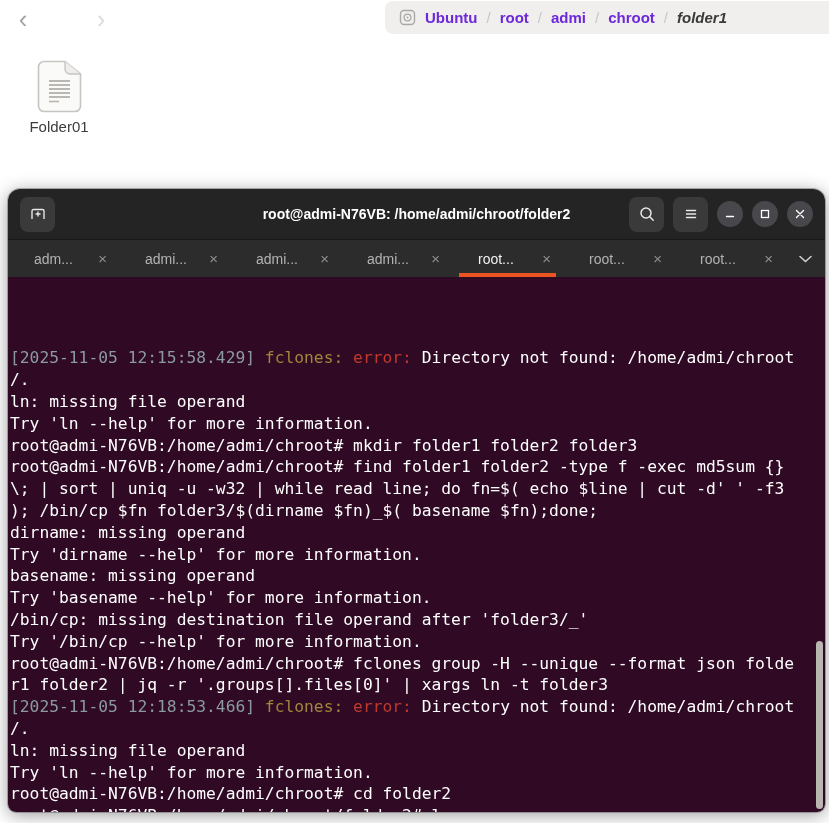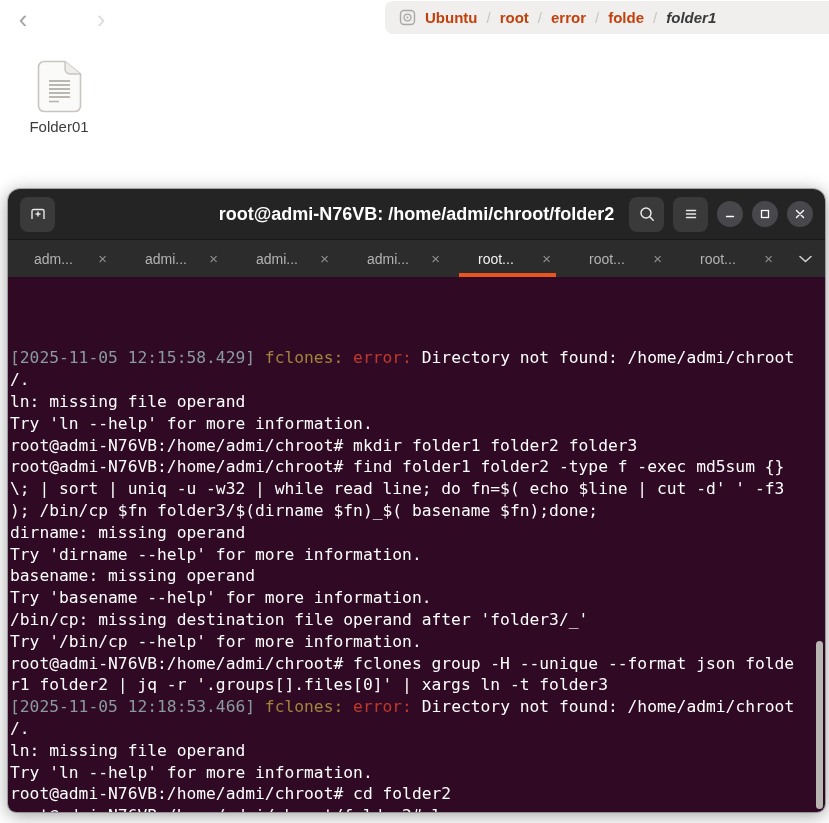--- a/index.html
+++ b/index.html
@@ -10,40 +10,40 @@
   .fm-nav-btn { position:absolute; top:2px; width:34px; height:34px;
     display:flex; align-items:center; justify-content:center;
     font-size:26px; line-height:1; background:transparent; border:none; cursor:pointer; }
   #fm-back { left:6px; color:#a3a3a3; }
   #fm-forward { left:84px; color:#dcdcdc; }
 
   .breadcrumb { position:absolute; top:1px; left:385px; right:0; height:33px;
     background:#f0efed; border-radius:8px 0 0 8px;
     display:flex; align-items:center; gap:9px; padding:0 14px;
     font-size:15px; color:#9c9c9c; white-space:nowrap; }
-  .crumb { font-weight:700; color:#c2410c; cursor:pointer; }
+  .crumb { font-weight:700; color:#6d28d9; cursor:pointer; }
   .crumb.current { color:#3a3a3a;font-style:italic; }
   .crumb-sep { color:#c6c6c6; font-weight:400; }
   .drive-icon { width:17px; height:17px; flex:0 0 auto; }
 
   .file-grid { position:absolute; top:60px; left:14px; display:flex; gap:18px; }
   .file-item { width:90px; display:flex; flex-direction:column; align-items:center;
     gap:5px; cursor:pointer; }
   .file-label { font-size:15px; color:#3c3c3c; text-align:center; }
 
   
   .term-window { position:absolute; left:8px; top:189px; width:817px; height:623px;
     border-radius:12px 12px 8px 8px;
     box-shadow:0 3px 18px rgba(0,0,0,0.40), 0 0 0 1px rgba(0,0,0,0.25);
     display:flex; flex-direction:column; overflow:hidden; }
 
   .term-header { height:50px; background:#242424; flex:0 0 auto; position:relative;
     display:flex; align-items:center; padding:0 12px; }
   .term-title { position:absolute; left:50%; transform:translateX(-50%);
-    color:#ffffff; font-size:18px; font-weight:700; white-space:nowrap; }
+    color:#ffffff; font-size:14px; font-weight:700; white-space:nowrap; }
   .hdr-sq-btn { width:35px; height:35px; background:#3a3a3a; border:none;
     border-radius:8px; display:flex; align-items:center; justify-content:center;
     cursor:pointer; flex:0 0 auto; }
   .hdr-right { margin-left:auto; display:flex; align-items:center; gap:9px; }
   .win-circle { width:26px; height:26px; border-radius:50%; background:#47474c;
     border:none; display:flex; align-items:center; justify-content:center;
     cursor:pointer; flex:0 0 auto; }
 
   .term-tabbar { height:38px; background:#2c2c2c; border-top:1px solid #191919;
     flex:0 0 auto; display:flex; align-items:stretch; }
@@ -79,23 +79,23 @@
 <div class="breadcrumb" id="breadcrumb">
     <svg class="drive-icon" viewBox="0 0 17 17">
       <rect x="1.5" y="1.5" width="14" height="14" rx="3.5" fill="none" stroke="#a9a9a9" stroke-width="1.4"></rect>
       <circle cx="8.5" cy="8.5" r="3.4" fill="none" stroke="#a9a9a9" stroke-width="1.3"></circle>
       <circle cx="8.5" cy="8.5" r="1" fill="#a9a9a9"></circle>
     </svg>
     <span class="crumb">Ubuntu</span>
     <span class="crumb-sep">/</span>
     <span class="crumb">root</span>
     <span class="crumb-sep">/</span>
-    <span class="crumb">error</span>
+    <span class="crumb">admi</span>
     <span class="crumb-sep">/</span>
-    <span class="crumb">folde</span>
+    <span class="crumb">chroot</span>
     <span class="crumb-sep">/</span>
     <span class="crumb current">folder1</span>
   </div>
 
 <div class="file-grid" id="file-grid">
     <div class="file-item">
       <svg width="45" height="53" viewBox="0 0 45 53">
         <path d="M7 1.5 h21 L43.5 14 v32 a5.5 5.5 0 0 1 -5.5 5.5 H7 A5.5 5.5 0 0 1 1.5 46 V7 A5.5 5.5 0 0 1 7 1.5 Z" fill="#fafaf9" stroke="#c8c5c1" stroke-width="1.6"></path>
         <path d="M28 1.5 V9 a5 5 0 0 0 5 5 h10.5" fill="#efedeb" stroke="#c8c5c1" stroke-width="1.4"></path>
         <g stroke="#a5a099" stroke-width="1.6">

